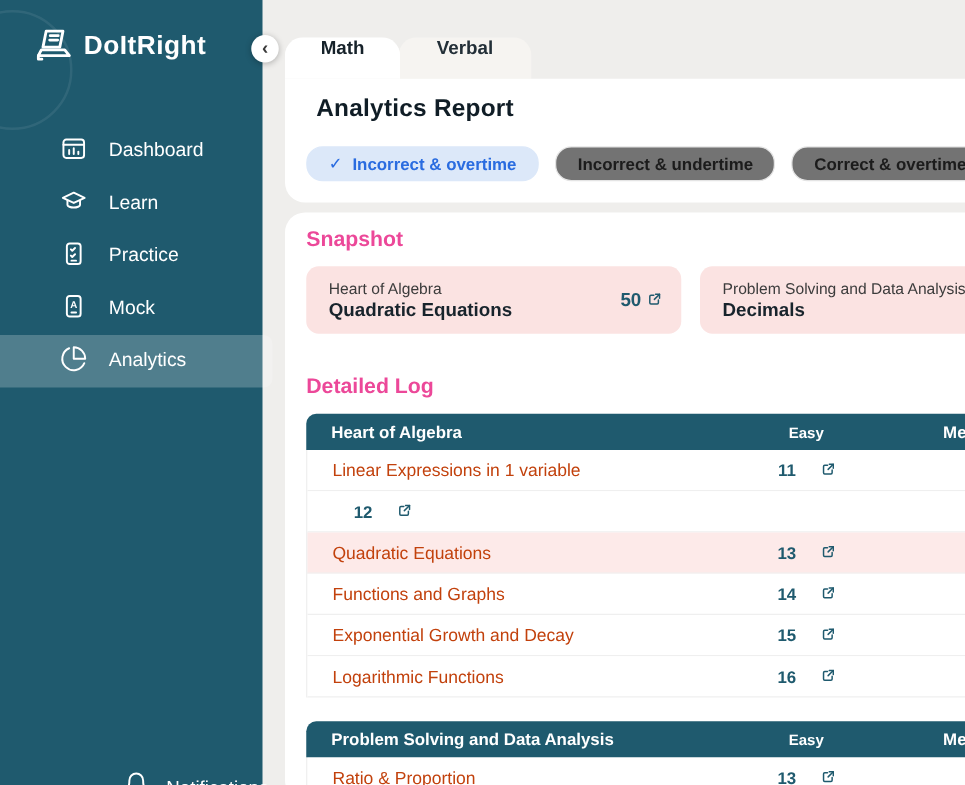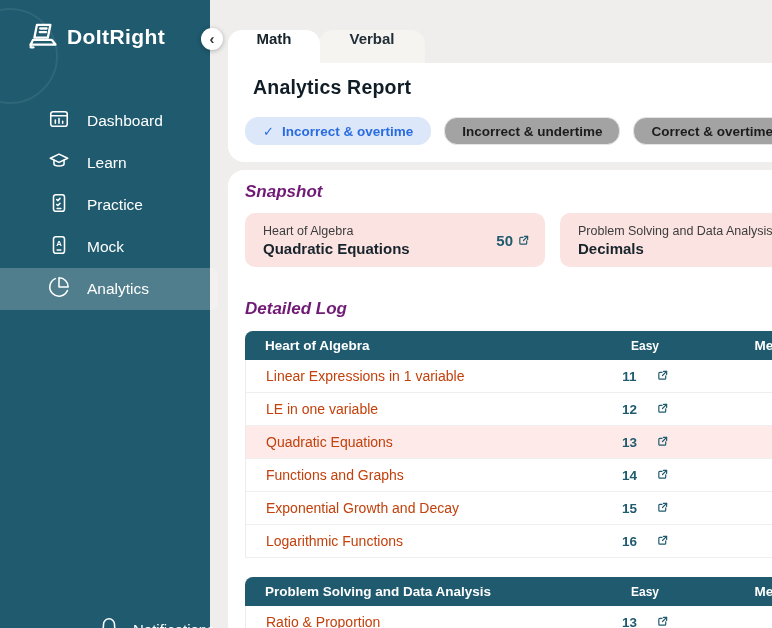--- a/index.html
+++ b/index.html
@@ -28,27 +28,27 @@
   .tab { position:absolute; top:30px; height:33px; display:flex; justify-content:center;
     font-size:15px; font-weight:600; border-radius:14px 14px 0 0; cursor:pointer; }
   .tab-math { left:228px; width:92px; background:#fff; color:#16222a; z-index:2; }
   .tab-verbal { left:319px; width:106px; background:#f6f4f1; color:#232f38; z-index:1; }
 
   
   .panel1 { position:absolute; left:228px; top:63px; width:600px; height:99px; background:#fff; border-radius:0 16px 16px 16px; z-index:1; }
   .report-title { position:absolute; left:25px; top:13px; font-size:19.5px; font-weight:700; color:#101d26; letter-spacing:0.2px; }
   .chips { position:absolute; left:17px; top:54px; display:flex; gap:13px; }
   .chip { height:28px; display:flex; align-items:center; gap:8px; padding:0 17px; border-radius:13px;
-    font-size:13.5px; font-weight:600; white-space:nowrap; cursor:pointer; background:#a3a3a3; border:1px solid #e4e4e4; color:#1c1c1c; }
+    font-size:13.5px; font-weight:600; white-space:nowrap; cursor:pointer; background:#737373; border:1px solid #e4e4e4; color:#1c1c1c; }
   .chip.selected { background:#dce8f9; border:1px solid #dce8f9; color:#2a6ce0; }
   .chip .check { font-size:13px; }
 
   
   .panel2 { position:absolute; left:228px; top:170px; width:640px; height:470px; background:#fff; border-radius:16px; z-index:1; }
-  .section-title { font-size:17px; font-weight:700; color:#701a75;font-style:italic; }
+  .section-title { font-size:17px; font-weight:700; color:#ec4899; }
   .snapshot-title { position:absolute; left:17px; top:12px; }
   .cards { position:absolute; left:17px; top:43px; display:flex; gap:15px; }
   .snap-card { width:300px; height:54px; background:#fbe3e2; border-radius:10px; display:flex; align-items:center;
     justify-content:space-between; padding:0 16px 0 18px; cursor:pointer; flex:0 0 auto; }
   .snap-card .cat { font-size:12.5px; color:#3c3c3c; margin-bottom:2px; }
   .snap-card .topic { font-size:15px; font-weight:700; color:#18242c; }
   .count-link { display:flex; align-items:center; gap:5px; color:#1f5a6e; font-size:15px; font-weight:700; cursor:pointer; }
   .log-title { position:absolute; left:17px; top:129px; }
 
   .log-table { position:absolute; left:17px; top:161px; width:610px; }
@@ -222,21 +222,20 @@
                   <span><svg width="11" height="11" viewBox="0 0 24 24" fill="none" stroke="currentColor" stroke-width="2.6" stroke-linecap="round" stroke-linejoin="round">
                       <path d="M19 13v5a2 2 0 0 1-2 2H6a2 2 0 0 1-2-2V7a2 2 0 0 1 2-2h5"></path>
                       <path d="M14 3h7v7"></path>
                       <path d="M21 3l-9 9"></path>
                     </svg></span>
                 </span>
               </span>
               <span class="cell-medium"></span>
             </div>
             <div class="log-row">
-              <span class="rtopic">LE in one variable</span>
               <span class="cell-easy">
                 <span class="num-link">
                   <span>12</span>
                   <span><svg width="11" height="11" viewBox="0 0 24 24" fill="none" stroke="currentColor" stroke-width="2.6" stroke-linecap="round" stroke-linejoin="round">
                       <path d="M19 13v5a2 2 0 0 1-2 2H6a2 2 0 0 1-2-2V7a2 2 0 0 1 2-2h5"></path>
                       <path d="M14 3h7v7"></path>
                       <path d="M21 3l-9 9"></path>
                     </svg></span>
                 </span>
               </span>

